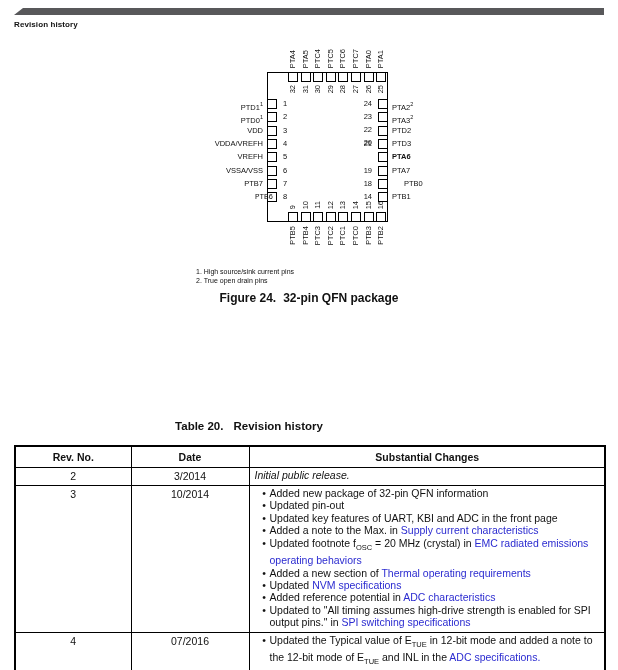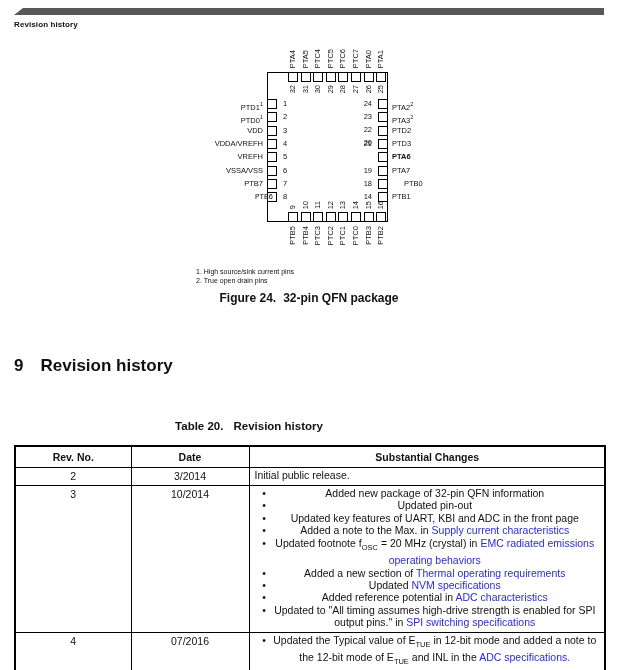--- a/index.html
+++ b/index.html
@@ -31,24 +31,24 @@
   .tbl-caption .cap-label{margin-right:10px;}
 
   
   table.rev{position:absolute;left:14px;top:445px;width:590px;border-collapse:collapse;
             border:2px solid #000;font-size:10.5px;table-layout:fixed;}
   table.rev th,table.rev td{border:1px solid #000;box-sizing:border-box;}
   table.rev th{font-size:10.5px;font-weight:bold;height:21px;padding:2px 3px;vertical-align:middle;text-align:center;}
   table.rev th.c-chg{text-align:center;padding-left:4px;}
   td.c-rev,td.c-date{text-align:center;vertical-align:top;padding-top:2px;}
   td.c-chg{vertical-align:top;padding:1px 2px 3px 2px;line-height:12.4px;}
-  .plain{padding-left:3px;line-height:13.5px;}
+  .plain{padding-left:3px;line-height:13.5px;font-style:italic;}
   .bl{display:flex;}
   .dot{flex:none;width:11px;margin-left:7px;text-align:center;}
-  .bt{flex:1;padding-right:2px;text-align:center;}
+  .bt{flex:1;padding-right:2px;}
   .link{color:var(--link,#2b2bd0);}
   td.c-chg sub{font-size:7.5px;}
 </style>
 </head>
 <body>
 
 <div class="page" id="page">
 
   <div class="topbar"></div>
   <div class="running-head">Revision history</div>
@@ -155,23 +155,20 @@
 
   <div class="footnotes">
     <div>1. High source/sink current pins</div>
     <div>2. True open drain pins</div>
   </div>
 
   <div class="fig-caption">
     <span class="cap-label">Figure 24.</span><span>32-pin QFN package</span>
   </div>
 
-  <div class="section-h">
-    <span class="num">9</span><span>Revision history</span>
-  </div>
 
 
   <div class="tbl-caption">
     <span class="cap-label">Table 20.</span><span>Revision history</span>
   </div>
 
   <table class="rev">
     <colgroup>
         <col style="width:116px">
         <col style="width:118px">

